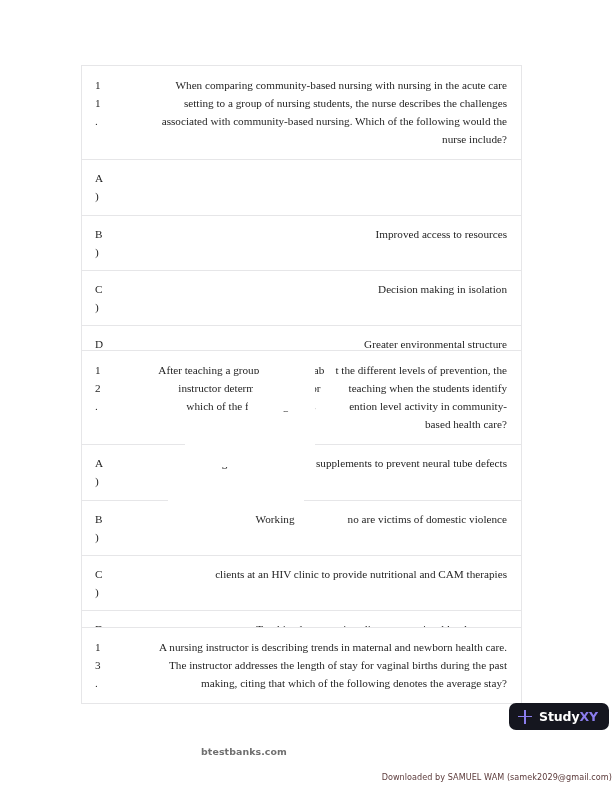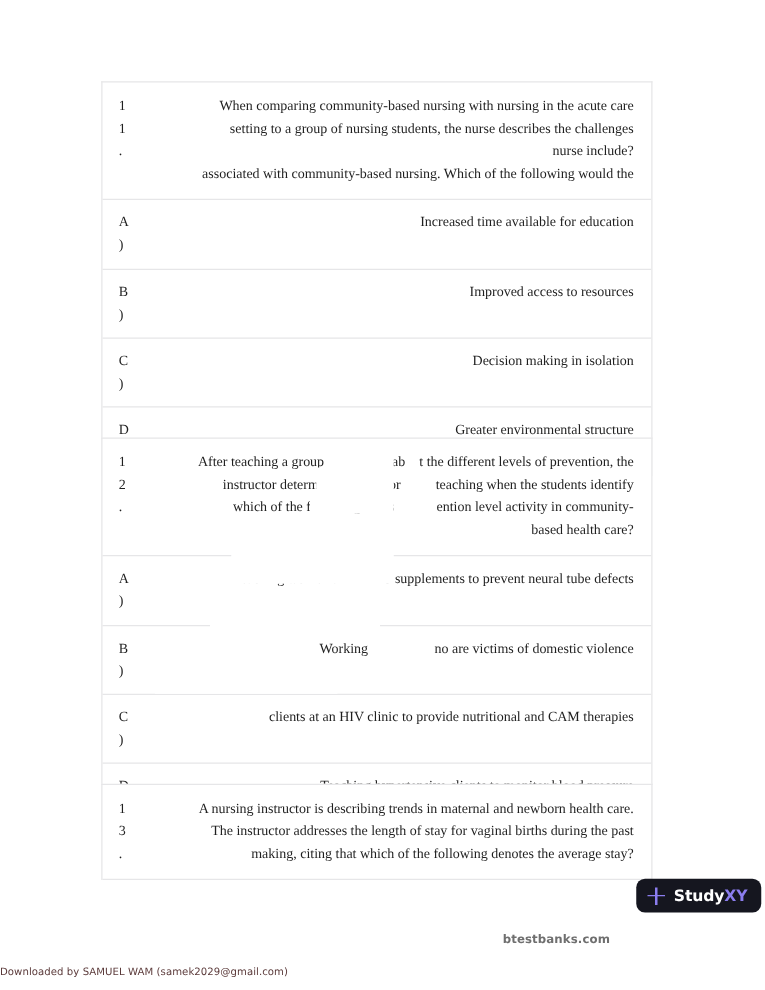--- a/index.html
+++ b/index.html
@@ -120,33 +120,33 @@
   }
   .badge .wm-study { color: #ffffff; }
   .badge .wm-xy { color: #8b7dee; }
 
   
   .footer-site {
     position: absolute;
     top: 746px;
     left: 0;
     width: 488px;
-    text-align: right;
+    text-align: center;
     font-family: "DejaVu Sans", "Liberation Sans", sans-serif;
     font-weight: bold;
     font-size: 9.4px;
     color: #6f6f6f;
     letter-spacing: 0.1px;
   }
   .footer-dl {
     position: absolute;
     top: 772px;
     left: 0;
     width: 612px;
-    text-align: left;
+    text-align: right;
     font-family: "DejaVu Sans", "Liberation Sans", sans-serif;
     font-size: 8.1px;
     color: #5b3a3a;
     letter-spacing: 0.05px;
   }
 </style>
 </head>
 <body>
 
 <div class="page">
@@ -154,31 +154,28 @@
   <div class="qblock" style="top:65px;">
     <div class="qrow qrow-stem">
       <div class="marker">
         <span>1</span>
         <span>1</span>
         <span>.</span>
       </div>
       <div class="qtext">
         <span class="ln">When comparing community-based nursing with nursing in the acute care</span>
         <span class="ln">setting to a group of nursing students, the nurse describes the challenges</span>
+        <span class="ln">associated with community-based nursing. Which of the following would the</span>
         <span class="ln">nurse include?</span>
-        <span class="ln">associated with community-based nursing. Which of the following would the</span>
       </div>
     </div>
     <div class="qrow">
       <div class="marker">
         <span>A</span>
         <span>)</span>
-      </div>
-      <div class="qtext">
-        <span class="ln">Increased time available for education</span>
       </div>
     </div>
     <div class="qrow">
       <div class="marker">
         <span>B</span>
         <span>)</span>
       </div>
       <div class="qtext">
         <span class="ln">Improved access to resources</span>
       </div>

